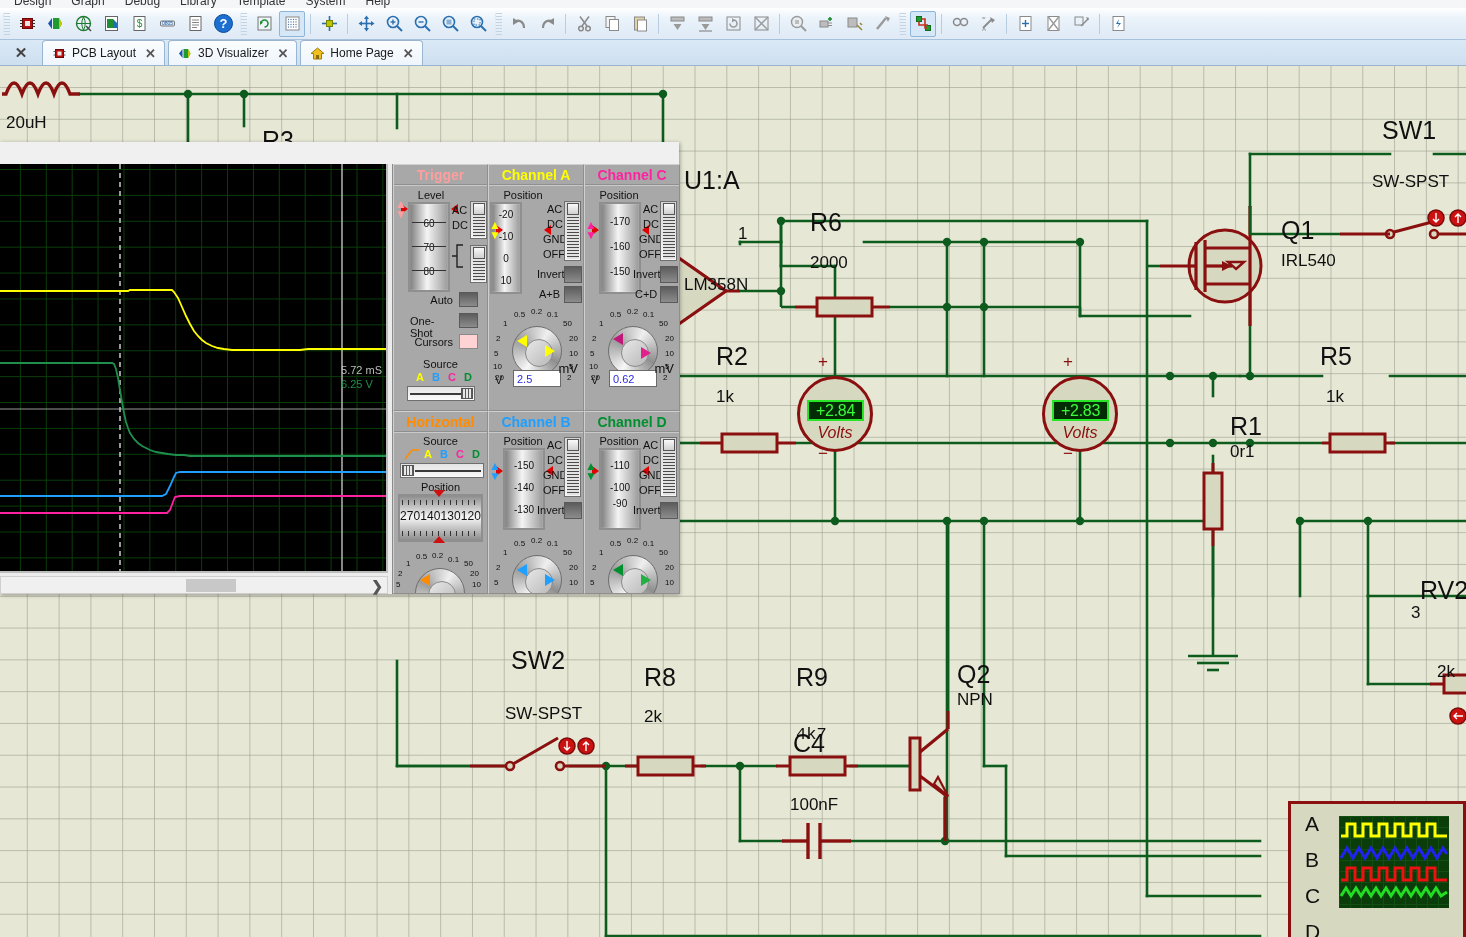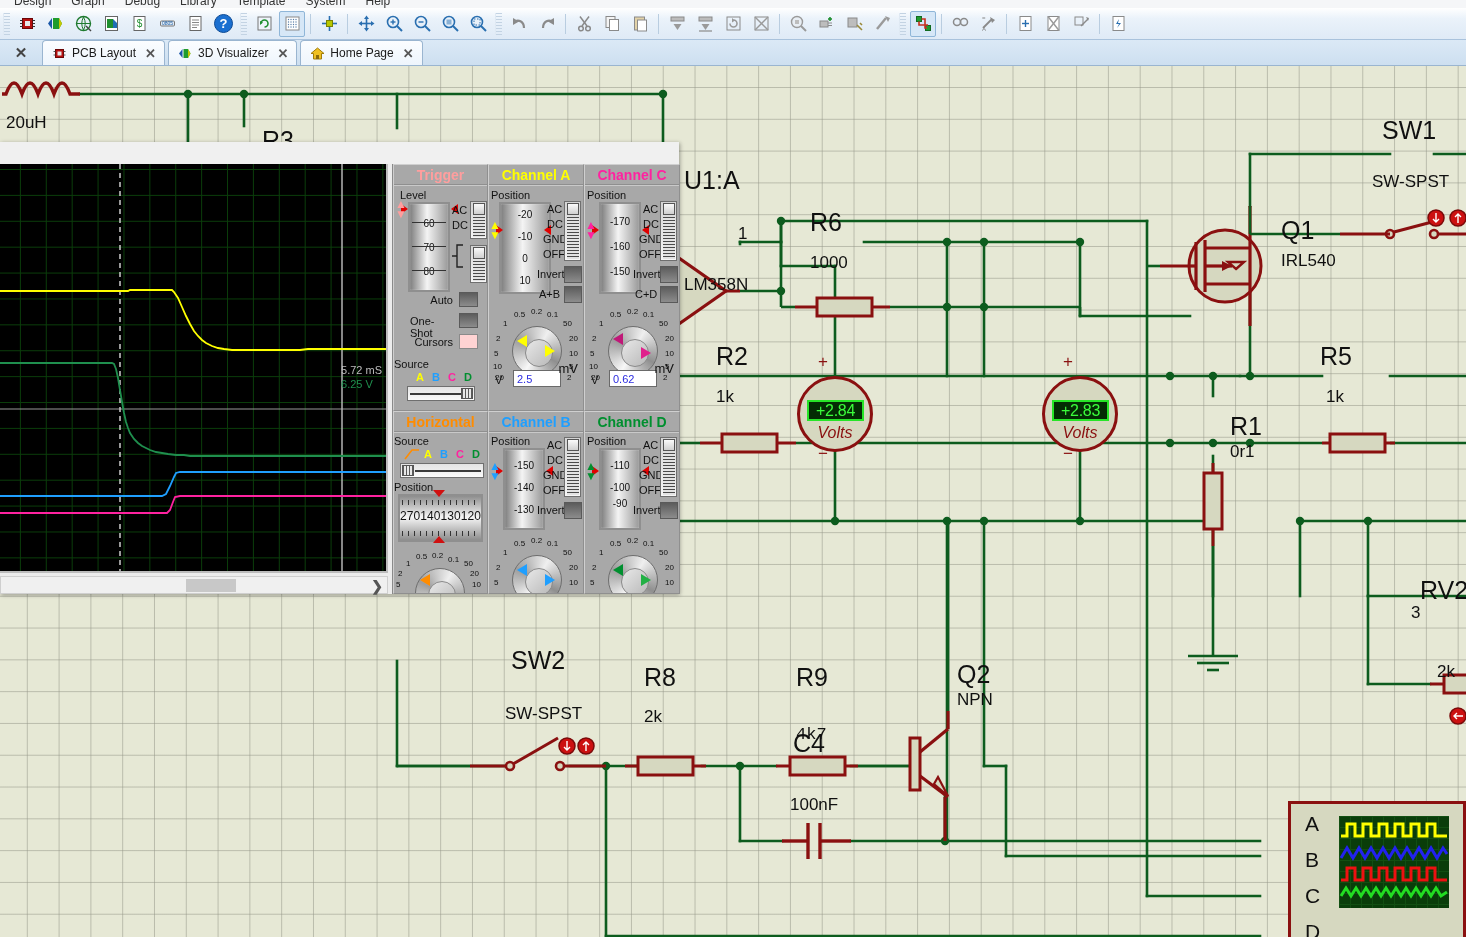--- a/index.html
+++ b/index.html
@@ -185,21 +185,21 @@
   }
   .phdr-trigger { color:#ff9e9e; }
   .phdr-a { color:#ffff00; }
   .phdr-c { color:#ff22a0; }
   .phdr-horiz { color:#ff8c00; }
   .phdr-b { color:#1f9fff; }
   .phdr-d { color:#008f2f; }
   .psep { height:1px; background:#8f8f8f; box-shadow:0 1px 0 #c9c9c9; }
 
   .sm { font-size:11px; color:#111; }
-  .lbl-c { }
+  .lbl-c { text-align:center; }
 
   
   .vgauge {
     position:absolute; background:linear-gradient(90deg,#7e7e7e,#f4f4f4 45%,#9a9a9a);
     border:2px solid #8f8f8f; box-shadow:inset 0 0 1px #fff;
   }
   .vgauge .tk {
     position:absolute; left:2px; right:2px; height:1px; background:#333;
   }
   .vg-num {
@@ -963,21 +963,21 @@
   </svg>
 
   <div class="lbl lbl-mid" style="left:6px; top:48px;">20uH</div>
   <div class="lbl lbl-big" style="left:262px; top:62px;">R3</div>
 
   <div class="lbl lbl-big" style="left:684px; top:102px;">U1:A</div>
   <div class="lbl lbl-mid" style="left:684px; top:210px;">LM358N</div>
   <div class="lbl lbl-mid" style="left:738px; top:159px;">1</div>
 
   <div class="lbl lbl-big" style="left:810px; top:144px;">R6</div>
-  <div class="lbl lbl-mid" style="left:810px; top:188px;">1000</div>
+  <div class="lbl lbl-mid" style="left:810px; top:188px;">2000</div>
 
   <div class="lbl lbl-big" style="left:716px; top:278px;">R2</div>
   <div class="lbl lbl-mid" style="left:716px; top:322px;">1k</div>
 
   <div class="lbl lbl-big" style="left:1320px; top:278px;">R5</div>
   <div class="lbl lbl-mid" style="left:1326px; top:322px;">1k</div>
 
   <div class="lbl lbl-big" style="left:1230px; top:348px;">R1</div>
   <div class="lbl lbl-mid" style="left:1230px; top:377px;">0r1</div>
 
@@ -1125,21 +1125,21 @@
       </div>
     </div>
 
     <div class="pcell">
       <div class="phdr">
         <span class="phdr-a">Channel </span><span class="phdr-a">A</span>
       </div>
       <div class="psep"></div>
       <div class="sm lbl-c" style="position:absolute; left:2px; top:24px; width:64px;">Position</div>
 
-      <div class="vgauge" style="left:10px; top:37px; width:52px; height:92px;">
+      <div class="vgauge" style="left:1px; top:37px; width:32px; height:92px;">
         <div class="vg-num" style="top:5px;">-20</div>
         <div class="vg-num" style="top:27px;">-10</div>
         <div class="vg-num" style="top:49px;">0</div>
         <div class="vg-num" style="top:71px;">10</div>
       </div>
       <div class="arrow-red-l" style="left:7px; top:60px;"></div>
       <div class="arrow-red-r" style="left:55px; top:60px;"></div>
       <div class="updown" style="left:0px; top:56px; width:10px; color:#ffff00;">▲<br>▼</div>
 
       <div class="sm" style="position:absolute; left:58px; top:38px;">AC</div>

